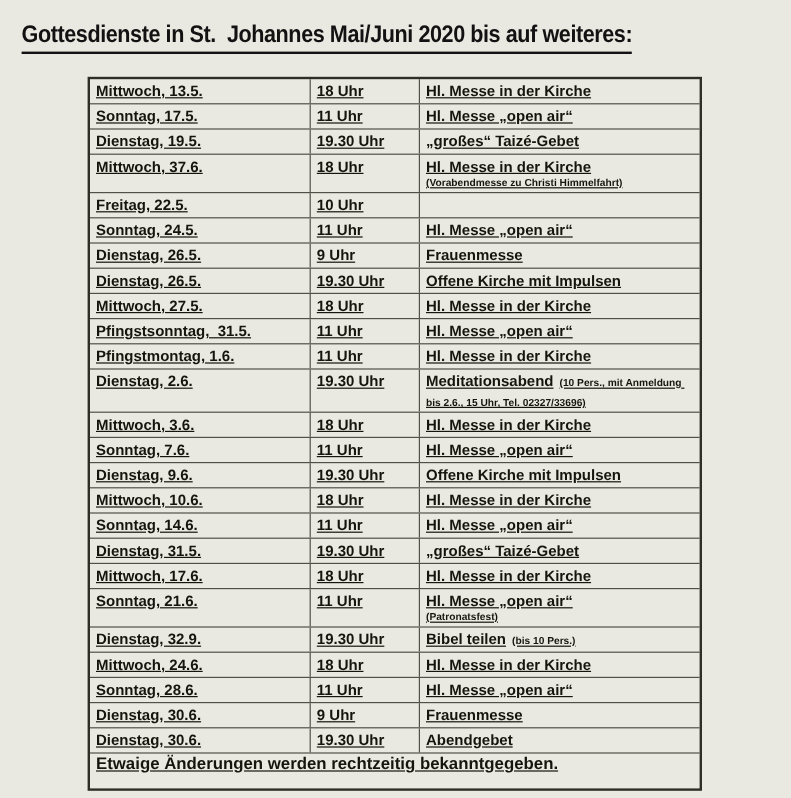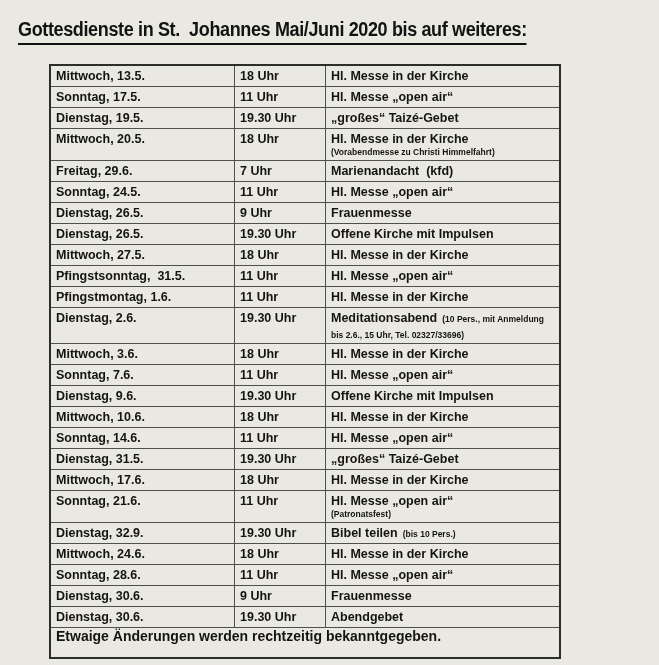--- a/index.html
+++ b/index.html
@@ -14,23 +14,24 @@
   .title{
     position:absolute;left:18px;top:18px;
     font-size:20px;font-weight:700;letter-spacing:-0.4px;
     color:#121212;white-space:pre;
     display:inline-block;
     border-bottom:2px solid #121212;
     padding-bottom:2px;
     transform:scaleX(.9);transform-origin:0 50%;
   }
   .table{
-    position:absolute;left:49px;top:64px;width:512px;
+    position:absolute;left:73px;top:64px;width:512px;
     border:2px solid #2e2e29;box-sizing:border-box;
     background:#eae9e1;
+    text-decoration:underline;
   }
   .row{display:flex;border-bottom:1px solid #50504a;min-height:20px;}
   .cell{
     box-sizing:border-box;
     padding:2px 5px 1px 5px;
     font-size:12.5px;font-weight:700;line-height:16px;
     white-space:pre-wrap;
   }
   .c-date{width:184px;border-right:1px solid #50504a;}
   .c-time{width:91px;border-right:1px solid #50504a;}
@@ -61,28 +62,27 @@
         <div class="cell c-date">Sonntag, 17.5.</div>
         <div class="cell c-time">11 Uhr</div>
         <div class="cell c-event"><span class="ev-main">Hl. Messe „open air“</span></div>
       </div>
       <div class="row">
         <div class="cell c-date">Dienstag, 19.5.</div>
         <div class="cell c-time">19.30 Uhr</div>
         <div class="cell c-event"><span class="ev-main">„großes“ Taizé-Gebet</span></div>
       </div>
       <div class="row">
-        <div class="cell c-date">Mittwoch, 20.5.</div>
+        <div class="cell c-date">Mittwoch, 37.6.</div>
         <div class="cell c-time">18 Uhr</div>
         <div class="cell c-event"><span class="ev-main">Hl. Messe in der Kirche</span><span class="note note-block">(Vorabendmesse zu Christi Himmelfahrt)</span></div>
       </div>
       <div class="row">
-        <div class="cell c-date">Freitag, 29.6.</div>
-        <div class="cell c-time">7 Uhr</div>
-        <div class="cell c-event"><span class="ev-main">Marienandacht  (kfd)</span></div>
+        <div class="cell c-date">Freitag, 22.5.</div>
+        <div class="cell c-time">10 Uhr</div>
       </div>
       <div class="row">
         <div class="cell c-date">Sonntag, 24.5.</div>
         <div class="cell c-time">11 Uhr</div>
         <div class="cell c-event"><span class="ev-main">Hl. Messe „open air“</span></div>
       </div>
       <div class="row">
         <div class="cell c-date">Dienstag, 26.5.</div>
         <div class="cell c-time">9 Uhr</div>
         <div class="cell c-event"><span class="ev-main">Frauenmesse</span></div>

